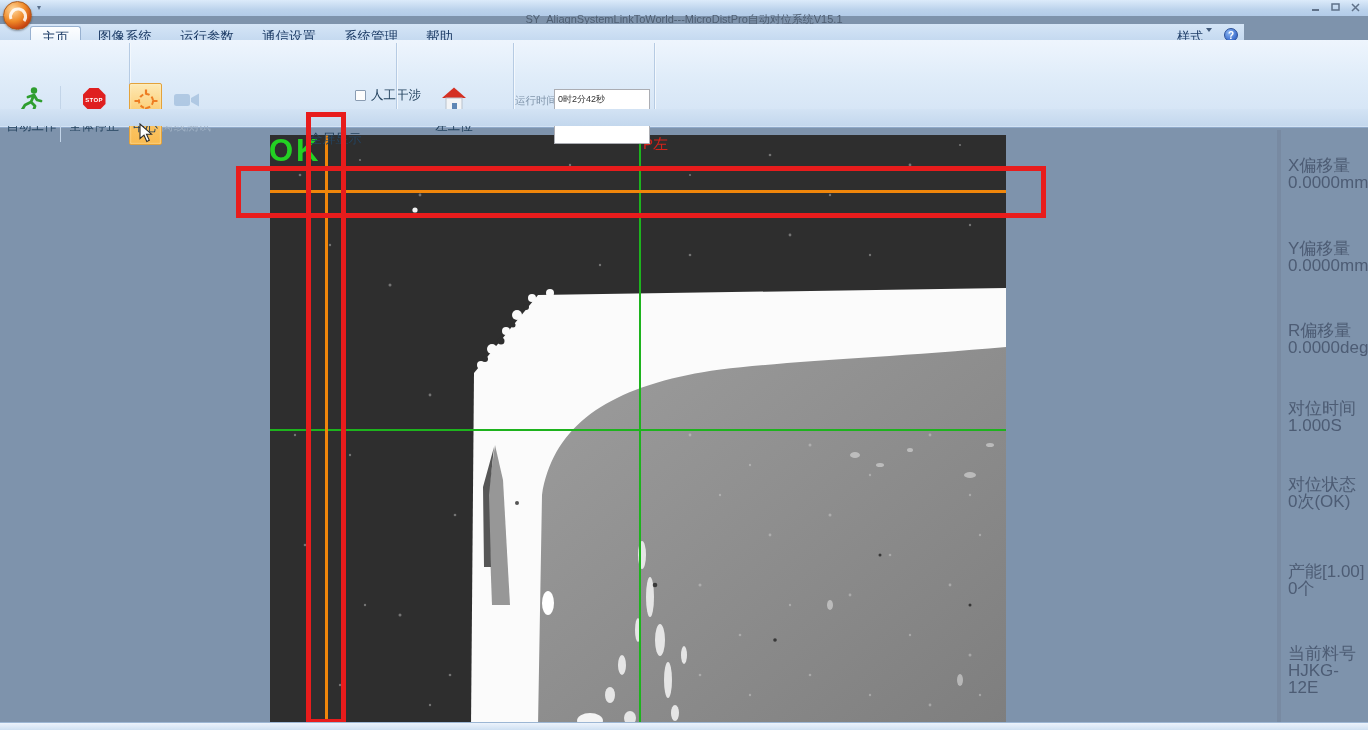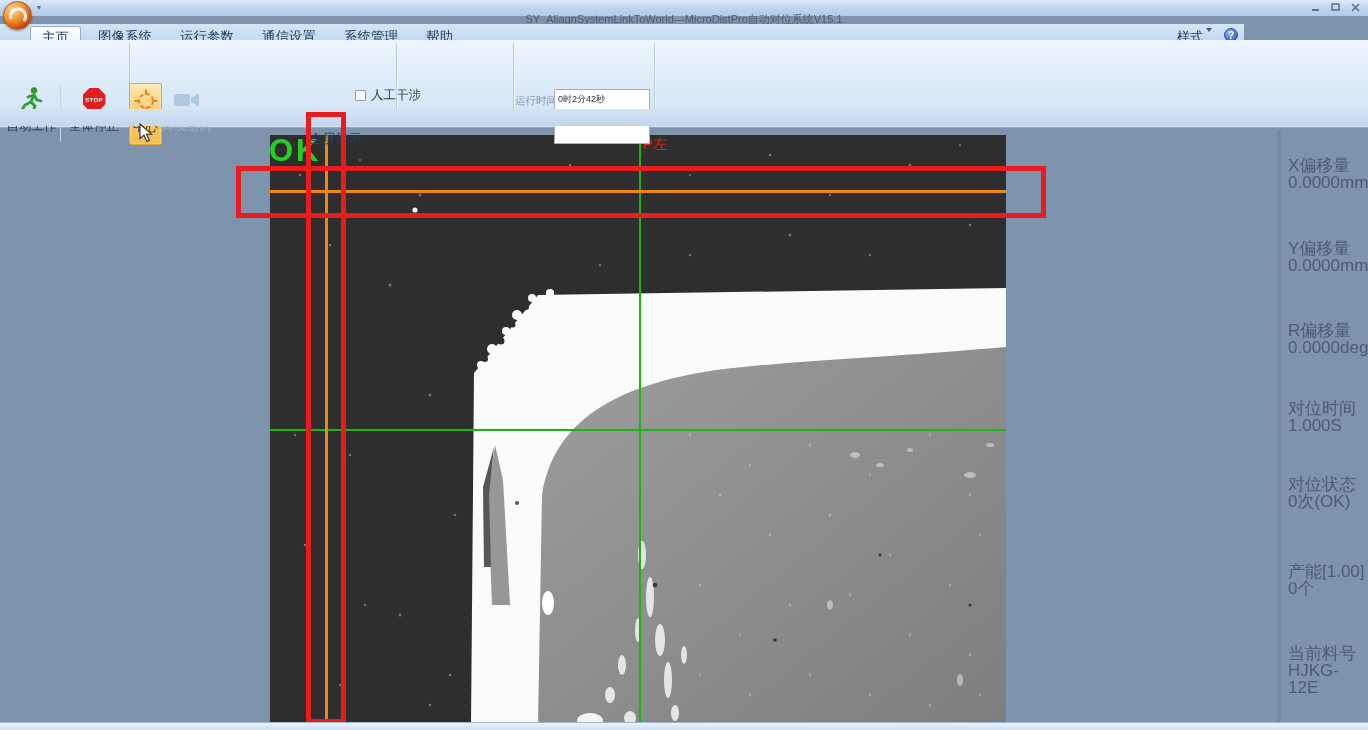--- a/index.html
+++ b/index.html
@@ -188,20 +188,30 @@
     <div class="chk-box"></div>
     <div class="chk-label">全景显示</div>
   </div>
   <div class="chk-row" style="left:306px; top:90px;">
     <div class="link-label" style="font-size:13px;">f全屏显示</div>
   </div>
 
   <div class="grp-caption" style="left:129px; width:266px;">视图[Ctrl+F/f全屏显示]</div>
   <div class="grp-sep" style="left:396px;"></div>
 
+  <div class="rb-btn" style="left:398px; width:112px;">
+    <div class="icon-slot">
+      <svg width="28" height="27" viewBox="0 0 28 27">
+        <polygon points="2,12 14,1.5 26,12" fill="#d43023"></polygon>
+        <rect x="6" y="12" width="16" height="13" fill="#f3f4f6" stroke="#b9c2cc" stroke-width="1"></rect>
+        <rect x="12" y="17" width="5" height="8" fill="#5f86b5"></rect>
+      </svg>
+    </div>
+    <div class="rb-label">左工位</div>
+  </div>
   <div class="grp-caption" style="left:396px; width:116px;">当前对位器切换</div>
   <div class="grp-sep" style="left:513px;"></div>
 
   <div class="time-label" style="left:515px; top:54px;">运行时间:</div>
   <div class="time-field" style="left:554px; top:49px;">0时2分42秒</div>
   <div class="time-label" style="left:515px; top:74px;">系统时间:</div>
   <div class="time-field" style="left:554px; top:70px;">0: 4:50</div>
   <div class="grp-caption" style="left:513px; width:140px;">时间显示</div>
   <div class="grp-sep" style="left:654px;"></div>
 

